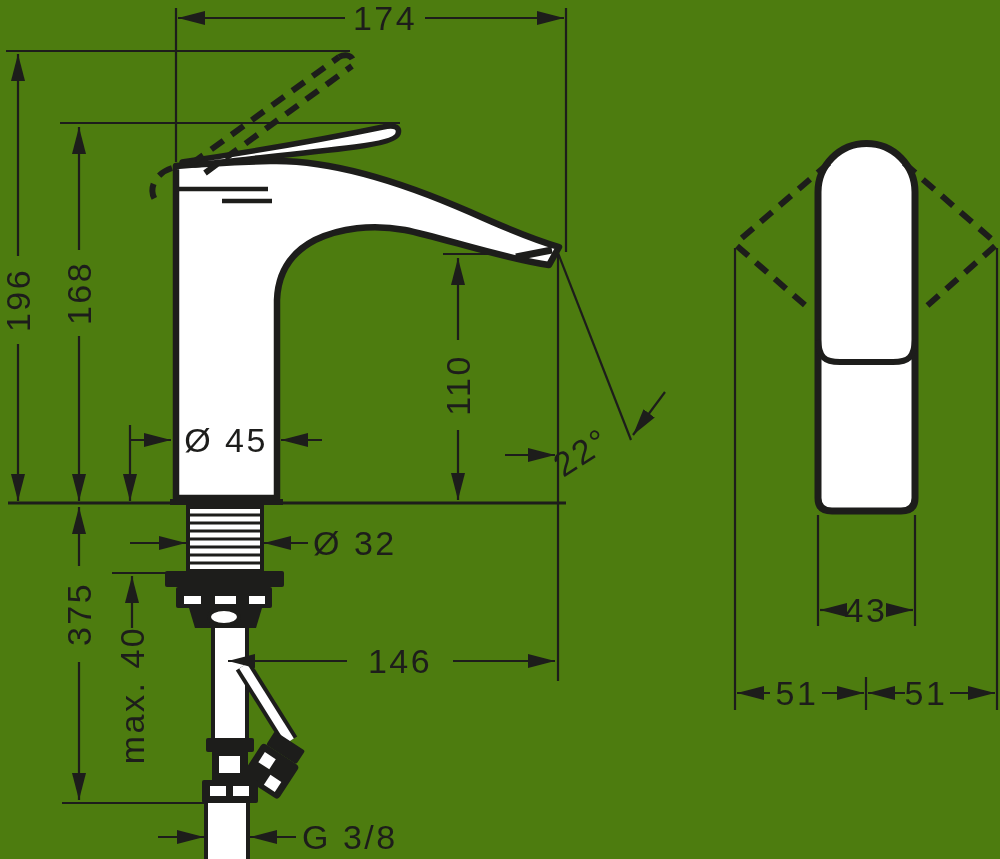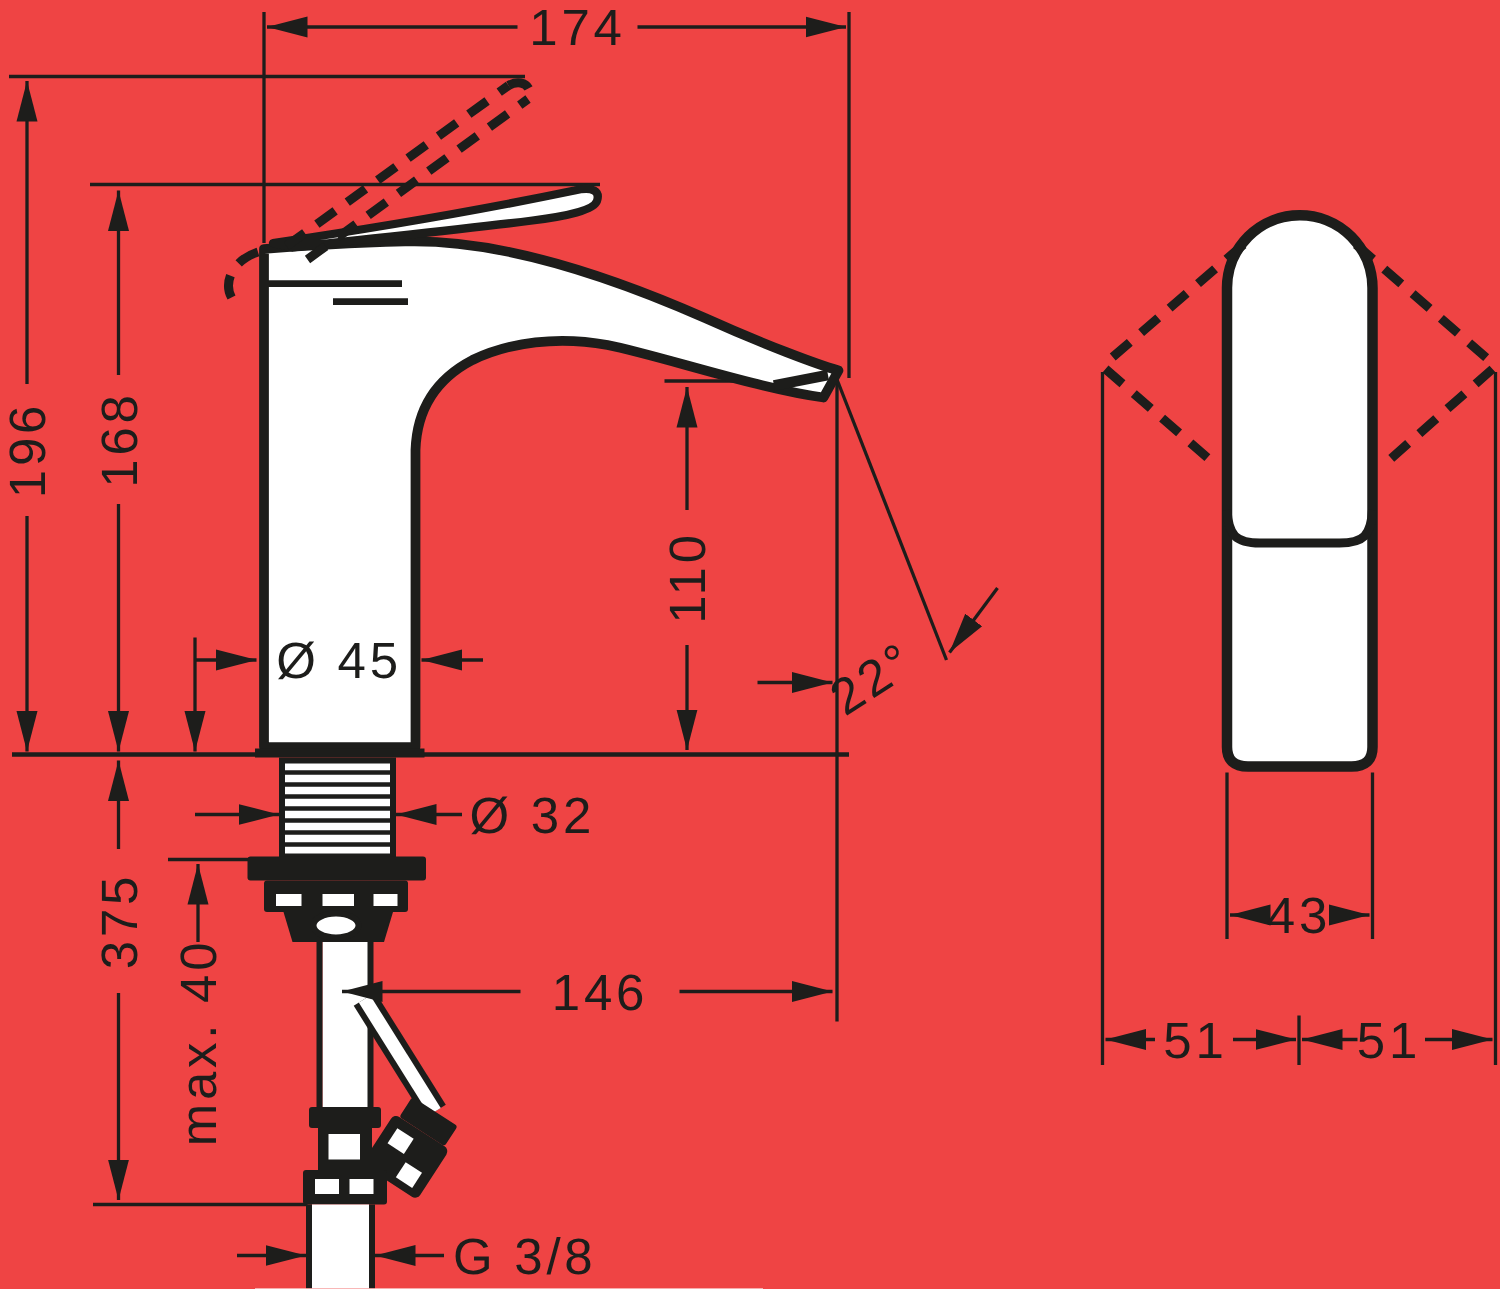--- a/index.html
+++ b/index.html
@@ -1,16 +1,16 @@
 <!DOCTYPE html>
 <html><head>
 <meta charset="utf-8">
 <style>
   html,body{margin:0;padding:0;background:#ffffff;}
-  .stage{position:relative;width:1000px;height:859px;background:#ef4444;overflow:hidden;}
+  .stage{position:relative;width:1000px;height:859px;background:#4d7c0f;overflow:hidden;}
   svg{display:block;}
   text{font-family:"Liberation Sans","DejaVu Sans",sans-serif;
        font-size:34px;font-weight:400;letter-spacing:2.5px;fill:#1d1d1b;}
   .thin{stroke:#1d1d1b;stroke-width:2.2;fill:none;}
   .med{stroke:#1d1d1b;stroke-width:3;fill:none;}
   .thick{stroke:#1d1d1b;stroke-width:6.5;fill:none;}
   .outline{stroke:#1d1d1b;stroke-width:6.5;fill:#ffffff;stroke-linejoin:round;}
   .lever{stroke:#1d1d1b;stroke-width:5.5;fill:#ffffff;stroke-linejoin:round;}
   .dash{stroke:#1d1d1b;stroke-width:6;fill:none;stroke-dasharray:15 10;}
   .dim{stroke:#1d1d1b;stroke-width:2.2;fill:none;}

